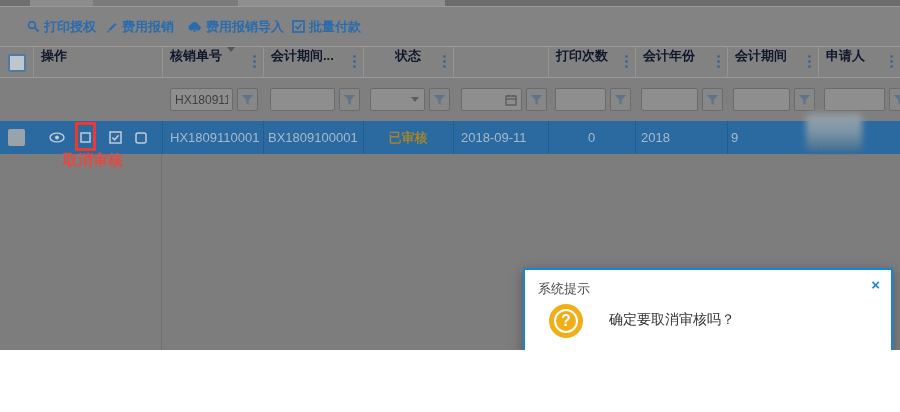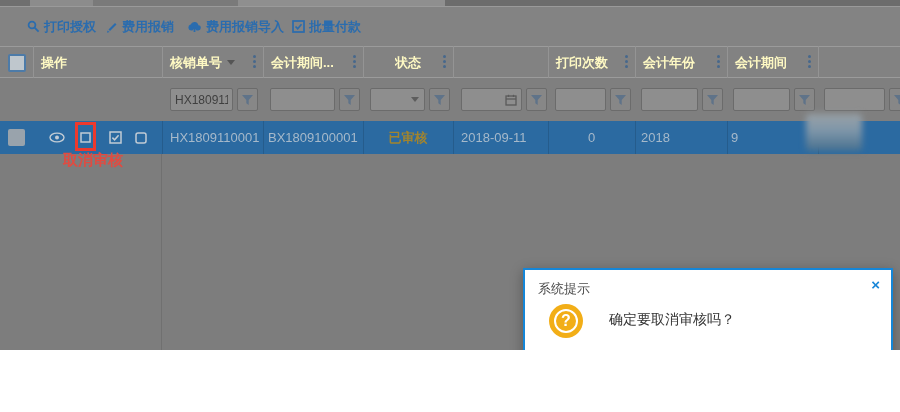--- a/index.html
+++ b/index.html
@@ -12,22 +12,22 @@
 
   
   .toolbar{position:absolute;left:0;top:7px;width:900px;height:39px;background:#838383;}
   .tbtn{position:absolute;top:0;height:39px;display:flex;align-items:center;gap:4px;
     color:#2a6cae;font-size:13px;font-weight:700;cursor:pointer;}
   .tbtn svg{display:block;}
 
   
   .ghead{position:absolute;left:0;top:46px;width:900px;height:32px;background:#828282;
     border-top:1px solid #9b9b9b;border-bottom:1px solid #9b9b9b;box-sizing:border-box;}
-  .hcell{position:absolute;top:0;height:31px;display:flex;align-items:center;
-    color:#fef9c3;font-size:13px;font-weight:700;}
+  .hcell{position:absolute;top:0;height:31px;display:flex;
+    color:#0f172a;font-size:13px;font-weight:700;}
   .hcell .lbl{padding-left:8px;white-space:nowrap;overflow:hidden;}
   .hcell.center{justify-content:center;}
   .hcell.center .lbl{padding-left:0;}
   .caret-down{width:0;height:0;border-left:4px solid transparent;border-right:4px solid transparent;
     border-top:5px solid #555;margin-left:5px;}
   .dots{position:absolute;right:7px;top:8px;display:flex;flex-direction:column;gap:2px;cursor:pointer;}
   .dots i{width:3px;height:3px;border-radius:50%;background:#47688c;display:block;}
 
   
   .colsep{position:absolute;top:46px;width:1px;height:75px;background:#949494;}
@@ -190,20 +190,28 @@
 
     <div class="hcell" style="left:727px;width:91px;">
       <span class="lbl">会计期间</span>
       <span class="dots">
           <i></i>
           <i></i>
           <i></i>
         </span>
     </div>
 
+    <div class="hcell" style="left:818px;width:82px;">
+      <span class="lbl">申请人</span>
+      <span class="dots">
+          <i></i>
+          <i></i>
+          <i></i>
+        </span>
+    </div>
   </div>
 
   <div class="colsep" style="left:33px;"></div>
   <div class="colsep" style="left:162px;"></div>
   <div class="colsep" style="left:263px;"></div>
   <div class="colsep" style="left:363px;"></div>
   <div class="colsep" style="left:453px;"></div>
   <div class="colsep" style="left:548px;"></div>
   <div class="colsep" style="left:635px;"></div>
   <div class="colsep" style="left:727px;"></div>

